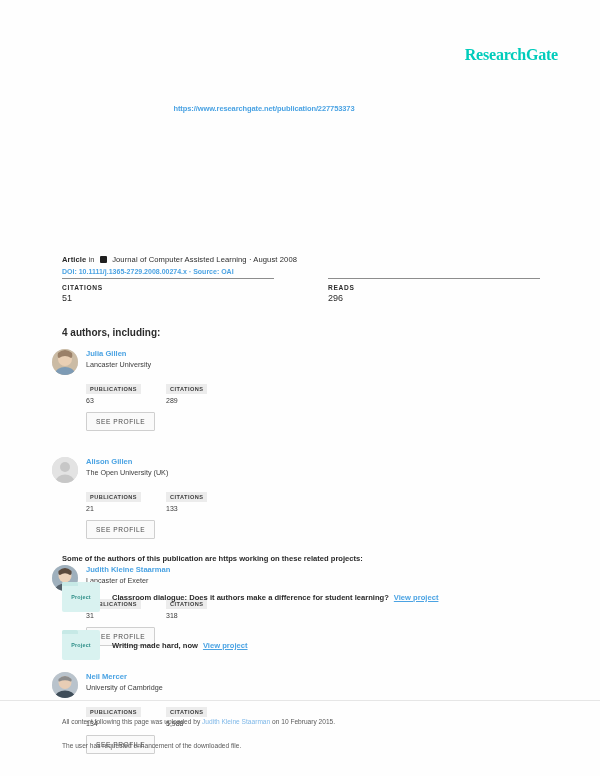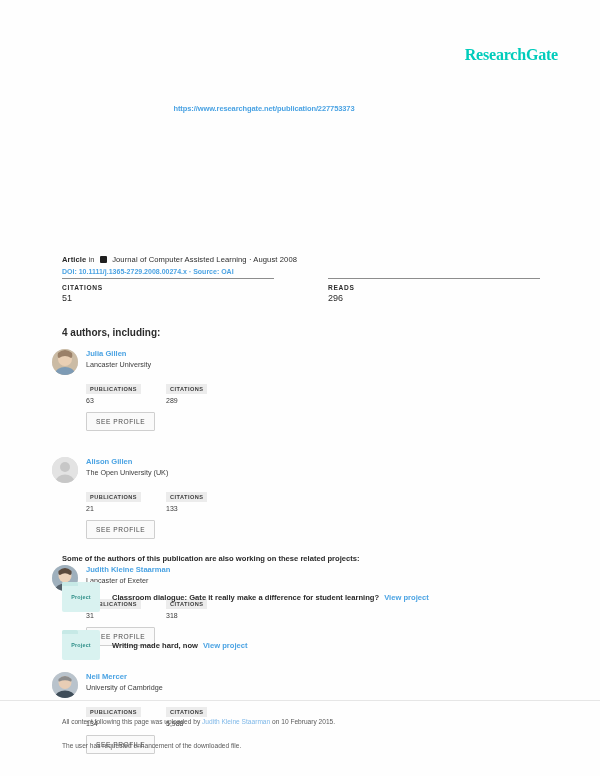--- a/index.html
+++ b/index.html
@@ -122,21 +122,21 @@
     position:relative;
   }
   .proj-badge .tab{
     position:absolute;top:0;left:0;width:16px;height:4px;
     background:#c6e9e6;border-radius:2px 2px 0 0;
   }
   .proj-badge span{
     font-size:5.4px;color:#2f8f88;font-weight:bold;letter-spacing:.2px;
   }
   .proj-text{font-size:7.6px;color:#2b2b2b;font-weight:bold;}
-  .proj-text .view{color:#4ba3e3;margin-left:5px;}
+  .proj-text .view{color:#4ba3e3;margin-left:5px;text-decoration:underline;}
 
   
   .foot-rule{
     position:absolute;left:0;top:700px;width:600px;border-top:1px solid #e6e6e6;
   }
   .foot1{
     position:absolute;left:62px;top:718px;
     font-size:6.6px;color:#5a5a5a;
   }
   .foot1 .who{color:#7fb8e8;}
@@ -279,30 +279,30 @@
             <div class="k">CITATIONS</div>
             <div class="v">5,988</div>
           </div>
         </div>
         <div class="profile-btn">SEE PROFILE</div>
       </div>
     </div>
 
   </div>
 
-  <div class="proj-title">Some of the authors of this publication are also working on these related projects:</div>
+  <div class="proj-title">Some of the authors of this publication are https working on these related projects:</div>
 
   <div class="projects">
     <div class="proj-row">
       <div class="proj-badge">
         <div class="tab"></div>
         <span>Project</span>
       </div>
       <div class="proj-text">
-        <span>Classroom dialogue: Gate it really make a difference for student learning?</span><span class="view">View project</span>
+        <span>Classroom dialogue: Does it authors make a difference for student learning?</span><span class="view">View project</span>
       </div>
     </div>
     <div class="proj-row">
       <div class="proj-badge">
         <div class="tab"></div>
         <span>Project</span>
       </div>
       <div class="proj-text">
         <span>Writing made hard, now</span><span class="view">View project</span>
       </div>

